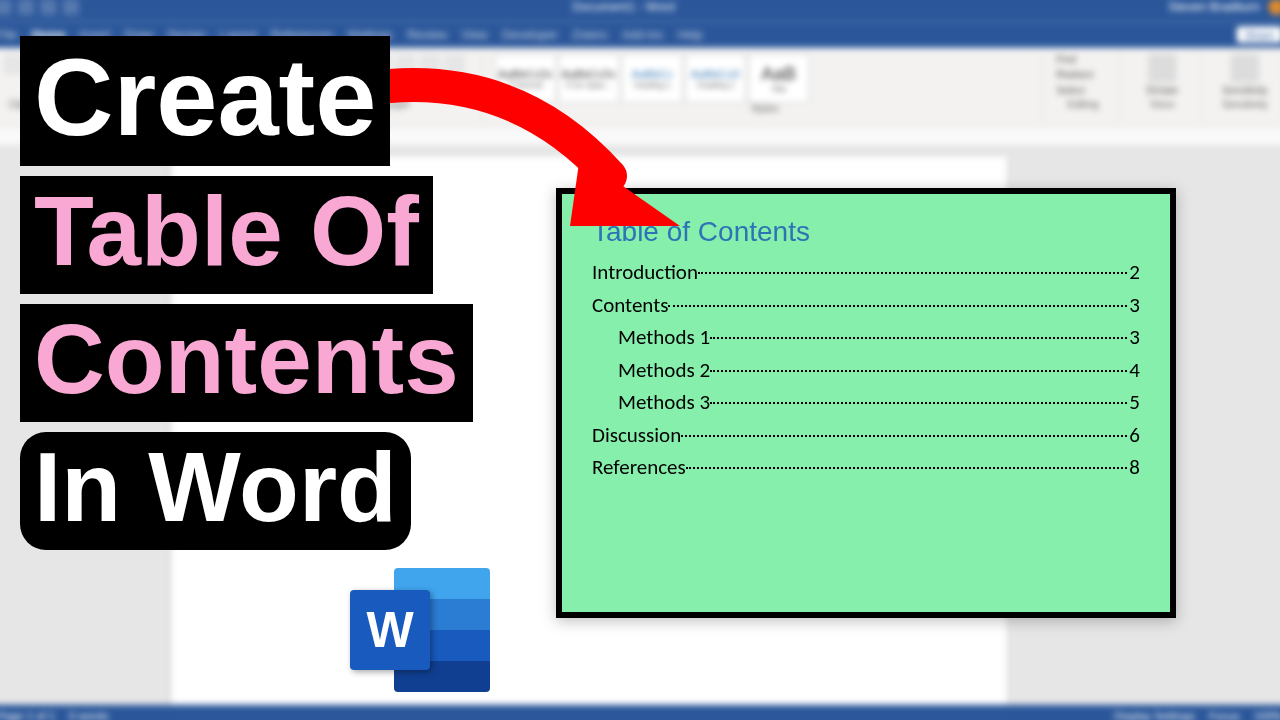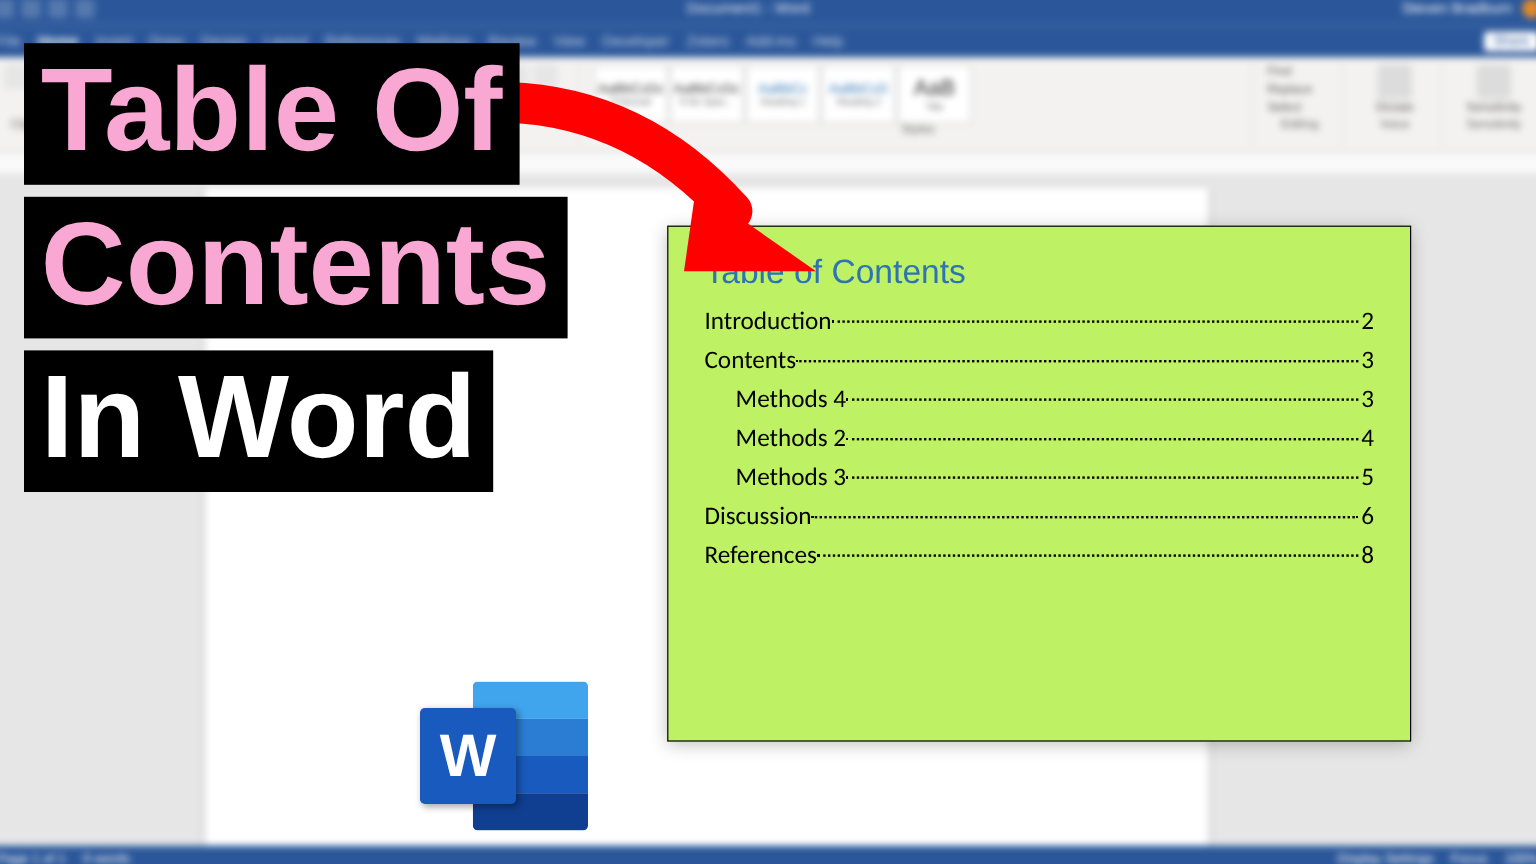--- a/index.html
+++ b/index.html
@@ -50,21 +50,21 @@
 
   .doc-area { position: absolute; top: 150px; left: 0; right: 0; bottom: 22px; background: #e6e6e6; }
   .page { position: absolute; top: 10px; left: 180px; width: 820px; height: 1000px; background: #fff; box-shadow: 0 1px 4px rgba(0,0,0,.3); }
 
   .statusbar { position: absolute; bottom: 0; left: 0; right: 0; height: 22px; background: #2b579a; color: #fff; font-size: 11px; display: flex; align-items: center; padding: 0 10px; gap: 14px; }
   .statusbar .spacer { flex: 1; }
 
   
   .toc-card {
     position: absolute; top: 188px; left: 556px; width: 620px; height: 430px;
-    background: #bef264; border: 1px solid #000000; box-shadow: 0 3px 14px rgba(0,0,0,.25);
+    background: #86efac; border: 6px solid #000000; box-shadow: 0 3px 14px rgba(0,0,0,.25);
     padding: 22px 30px 20px 30px;
   }
   .toc-title { color: #2e74b5; font-size: 28px; font-weight: 400; font-family: "Calibri Light","Segoe UI Light",sans-serif; margin-bottom: 8px; }
   .toc-list { font-family: Calibri, "Segoe UI", sans-serif; font-size: 21px; color: #000; }
   .toc-row { display: flex; align-items: baseline; line-height: 1.55; justify-content: center; }
   .toc-row.indent { padding-left: 26px; }
   .toc-row .label { white-space: nowrap; }
   .toc-row .dots {
     flex: 1; margin: 0 2px 0 0;
     border-bottom: 2px dotted #000; position: relative; top: -5px;
@@ -74,21 +74,21 @@
   
   .overlay-text { position: absolute; top: 36px; left: 20px; }
   .ovl {
     display: inline-block; background: #000; color: #fff;
     font-family: Arial, Helvetica, sans-serif; font-weight: 900;
     line-height: 1; padding: 6px 14px 14px; margin-bottom: 10px;
   }
   .ovl.yellow { color: #f9a8d4; }
   .l1 { font-size: 110px; }
   .l2 { font-size: 98px; }
-  .l3 { font-size: 98px; }
+  .l3 { font-size: 98px; border-radius: 26px; }
 
   
   .word-logo { position: absolute; left: 350px; top: 560px; width: 140px; height: 140px; }
   .word-logo .back {
     position:absolute; right:0; top:8px; width:96px; height:124px; border-radius:4px; overflow:hidden;
   }
   .word-logo .back div { height:25%; }
   .word-logo .front {
     position:absolute; left:0; top:30px; width:80px; height:80px; background:#185abd; border-radius:4px;
     display:flex; align-items:center; justify-content:center; color:#fff; font-weight:800; font-size:50px; font-family:"Segoe UI",Arial,sans-serif;
@@ -248,21 +248,21 @@
         <span class="label">Introduction </span>
         <span class="dots"></span>
         <span class="pg">2</span>
       </div>
       <div class="toc-row">
         <span class="label">Contents </span>
         <span class="dots"></span>
         <span class="pg">3</span>
       </div>
       <div class="toc-row indent">
-        <span class="label">Methods 4 </span>
+        <span class="label">Methods 1 </span>
         <span class="dots"></span>
         <span class="pg">3</span>
       </div>
       <div class="toc-row indent">
         <span class="label">Methods 2 </span>
         <span class="dots"></span>
         <span class="pg">4</span>
       </div>
       <div class="toc-row indent">
         <span class="label">Methods 3 </span>
@@ -282,20 +282,21 @@
     </div>
 </div>
 
 <svg class="arrow" viewBox="0 0 300 180">
   <defs></defs>
   <path d="M 10 20 Q 140 10 230 110" stroke="#ff0000" stroke-width="34" fill="none" stroke-linecap="round"></path>
   <polygon points="200,90 300,160 190,160" fill="#ff0000"></polygon>
 </svg>
 
 <div class="overlay-text">
+  <div><span class="ovl l1">Create</span></div>
   <div><span class="ovl l2 yellow">Table Of</span></div>
   <div><span class="ovl l2 yellow">Contents</span></div>
   <div><span class="ovl l3">In Word</span></div>
 </div>
 
 <div class="word-logo">
   <div class="back">
     <div style="background:#41a5ee"></div>
     <div style="background:#2b7cd3"></div>
     <div style="background:#185abd"></div>

